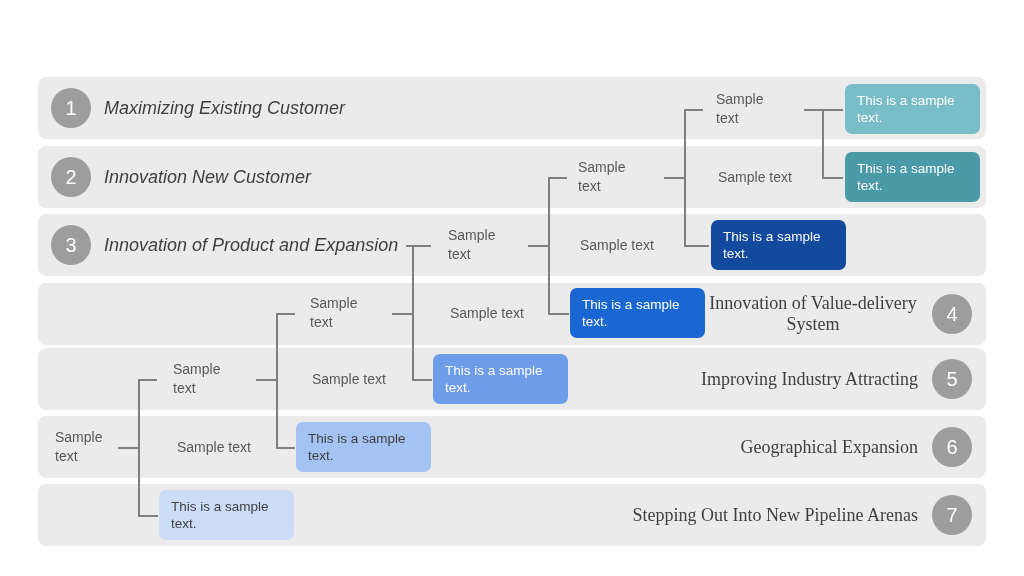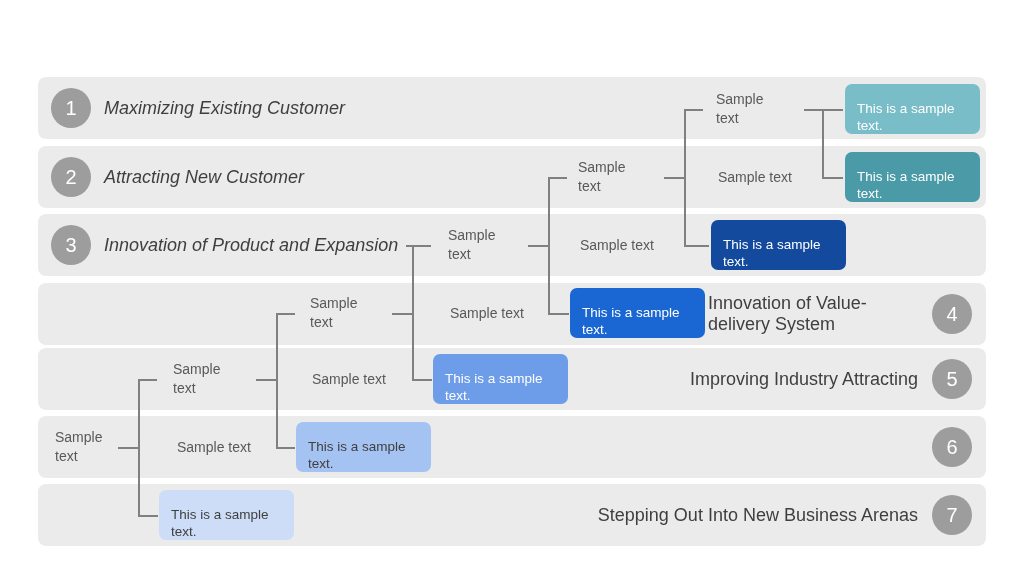--- a/index.html
+++ b/index.html
@@ -11,63 +11,64 @@
   .slide{position:relative; width:1024px; height:576px; background:var(--canvas); overflow:hidden;}
   .slide-title{position:absolute; left:52px; top:26px; margin:0; font-size:33px; font-weight:400;
     color:var(--title-text); letter-spacing:0px; white-space:nowrap;}
   .band{position:absolute; left:38px; width:948px; height:62px; background:var(--band); border-radius:8px;}
   .num-circle{position:absolute; top:11px; width:40px; height:40px; border-radius:50%;
     background:var(--circle); color:var(--circle-text); font-size:20px;
     display:flex; align-items:center; justify-content:center;}
   .num-circle.cl{left:13px;} .num-circle.cr{left:894px;}
   .row-label{position:absolute; top:50%; transform:translateY(-50%); font-size:18px; color:var(--row-text); line-height:21px;}
   .row-label.ll{left:66px; white-space:nowrap;font-style:italic;}
-  .row-label.lr{right:68px; text-align:left;}
+  .row-label.lr{right:68px; text-align:center;font-family:Liberation Serif, serif;}
   .row-label.wrap2{width:210px;}
   .nlabel{position:absolute; transform:translateY(-50%); font-size:14px; color:var(--sample-text); line-height:19px;}
   .nlabel.two{width:62px;}
   .nlabel.one{white-space:nowrap;}
-  .cbox{position:absolute; width:135px; height:50px; border-radius:7px; display:flex; align-items:flex-end;
+  .cbox{position:absolute; width:135px; height:50px; border-radius:7px; display:flex; align-items:center;
     font-size:13.5px; line-height:17px;}
   .cbox span{display:block; padding-left:12px; width:100px;}
   .hline,.vline{position:absolute; background:var(--line);}
   .hline{height:1.5px;} .vline{width:1.5px;}
 </style>
 </head>
 <body>
 
 <div class="slide">
 
 
   <div class="band" style="top:77px">
     <div class="num-circle cl">1</div>
     <div class="row-label ll">Maximizing Existing Customer</div>
   </div>
   <div class="band" style="top:146px">
     <div class="num-circle cl">2</div>
-    <div class="row-label ll">Attracting New Customer</div>
+    <div class="row-label ll">Innovation New Customer</div>
   </div>
   <div class="band" style="top:214px">
     <div class="num-circle cl">3</div>
     <div class="row-label ll">Innovation of Product and Expansion</div>
   </div>
   <div class="band" style="top:283px">
     <div class="num-circle cr">4</div>
     <div class="row-label lr wrap2">Innovation of Value-delivery System</div>
   </div>
   <div class="band" style="top:348px">
     <div class="num-circle cr">5</div>
     <div class="row-label lr">Improving Industry Attracting</div>
   </div>
   <div class="band" style="top:416px">
     <div class="num-circle cr">6</div>
+    <div class="row-label lr">Geographical Expansion</div>
   </div>
   <div class="band" style="top:484px">
     <div class="num-circle cr">7</div>
-    <div class="row-label lr">Stepping Out Into New Business Arenas</div>
+    <div class="row-label lr">Stepping Out Into New Pipeline Arenas</div>
   </div>
 
   <div class="vline" style="left:138px;top:379px;height:137px"></div>
   <div class="vline" style="left:276px;top:313px;height:135px"></div>
   <div class="vline" style="left:412px;top:245px;height:135px"></div>
   <div class="vline" style="left:548px;top:177px;height:137px"></div>
   <div class="vline" style="left:684px;top:109px;height:137px"></div>
   <div class="vline" style="left:822px;top:109px;height:69px"></div>
 
   <div class="hline" style="left:118px;top:447px;width:21px"></div>

